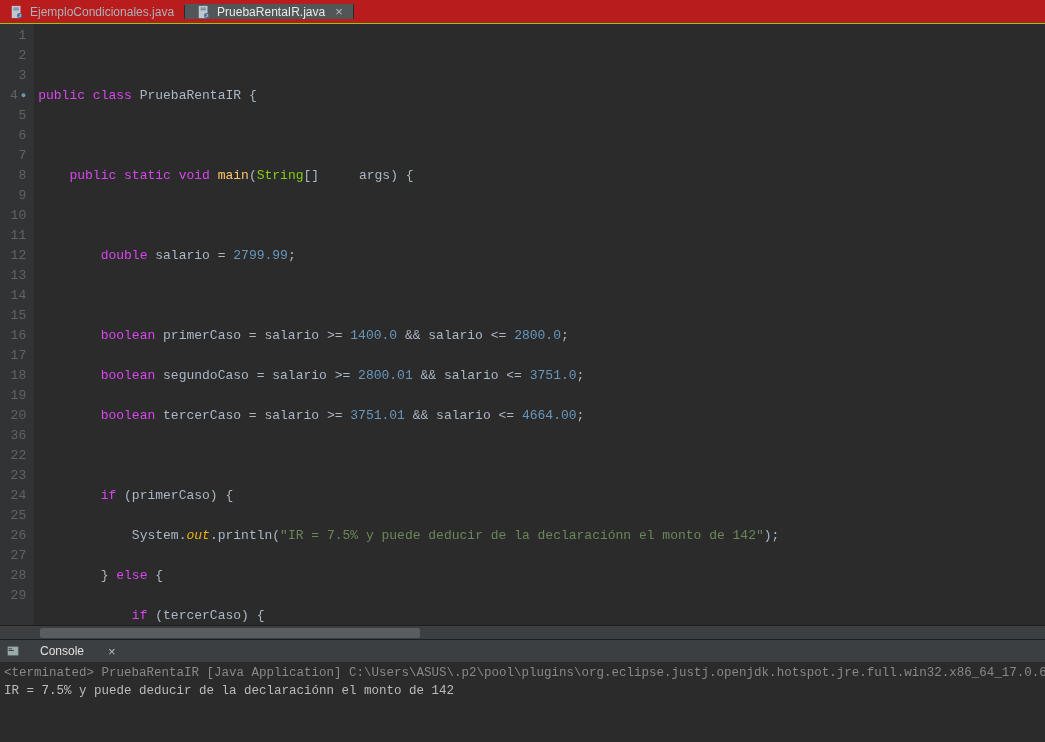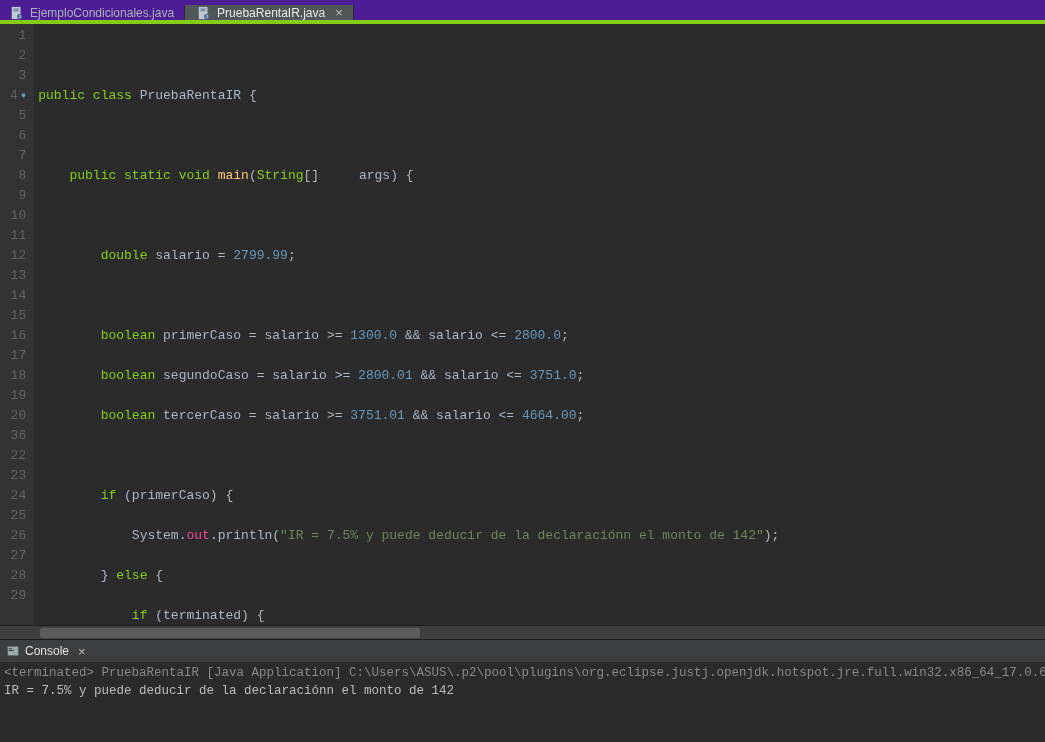--- a/index.html
+++ b/index.html
@@ -9,25 +9,25 @@
     color: #a9b7c6;
     font-size: 13px;
     width: 1045px;
     height: 742px;
     overflow: hidden;
     display: flex;
     flex-direction: column;
   }
   .tabs {
     display: flex;
-    background: #4c1d95;
-    border-bottom: 4px solid #84cc16;
+    background: #b91c1c;
+    border-bottom: 1px solid #84cc16;
     font-family: "Segoe UI", Tahoma, sans-serif;
     height: 24px;
-    align-items: flex-end;
+    align-items: center;
   }
   .tab {
     display: flex;
     align-items: center;
     padding: 0 10px;
     gap: 6px;
     color: #a9b2b9;
     cursor: pointer;
     border-right: 1px solid #2b2b2b;
     font-size: 12px;
@@ -73,28 +73,28 @@
   }
   .code {
     flex: 1;
     padding: 2px 0 2px 4px;
     line-height: 20px;
     white-space: pre;
     font-size: 13px;
     overflow: auto;
   }
   .code .line { height: 20px; }
-  .kw { color: #84cc16; }
+  .kw { color: #d946ef; }
   .type { color: #84cc16; }
   .cls { color: #a9b7c6; }
   .mname { color: #ffc66d; }
   .param { color: #a9b7c6; margin-left: 32px; }
   .str { color: #6a8759; }
   .num { color: #6897bb; }
-  .field { color: #ec4899; }
+  .field { color: #eab308; font-style: italic; }
   .sys { color: #a9b7c6; margin-top: 44px; }
   .scrollbar-h {
     height: 14px;
     background: #3c3f41;
     border-top: 1px solid #1e1e1e;
     position: relative;
   }
   .scrollbar-thumb {
     position: absolute;
     left: 40px;
@@ -105,21 +105,21 @@
     border-radius: 2px;
   }
   .console-wrap {
     border-top: 1px solid #1e1e1e;
   }
   .console-tab {
     background: #3c3f41;
     display: flex;
     align-items: center;
     padding: 2px 6px;
-    gap: 5px;
+    gap: 20px;
     font-family: "Segoe UI", Tahoma, sans-serif;
     font-size: 12px;
     color: #e0e0e0;
     height: 22px;
   }
   .console-tab .ci {
     width: 14px; height: 14px;
   }
   .console-body {
     background: #2b2b2b;
@@ -193,28 +193,28 @@
     <span class="ln">29</span>
   </div>
   <div class="code">
 <div class="line"></div>
 <div class="line"><span class="kw">public class</span> <span class="cls">PruebaRentaIR</span><span> {</span></div>
 <div class="line"></div>
 <div class="line">    <span class="kw">public static void</span> <span class="mname">main</span>(<span class="type">String</span><span>[] </span><span class="param">args</span><span>) {</span></div>
 <div class="line"></div>
 <div class="line">        <span class="kw">double</span><span> salario = </span><span class="num">2799.99</span><span>;</span></div>
 <div class="line"></div>
-<div class="line">        <span class="kw">boolean</span><span> primerCaso = salario &gt;= </span><span class="num">1300.0</span><span> &amp;&amp; salario &lt;= </span><span class="num">2800.0</span><span>;</span></div>
+<div class="line">        <span class="kw">boolean</span><span> primerCaso = salario &gt;= </span><span class="num">1400.0</span><span> &amp;&amp; salario &lt;= </span><span class="num">2800.0</span><span>;</span></div>
 <div class="line">        <span class="kw">boolean</span><span> segundoCaso = salario &gt;= </span><span class="num">2800.01</span><span> &amp;&amp; salario &lt;= </span><span class="num">3751.0</span><span>;</span></div>
 <div class="line">        <span class="kw">boolean</span><span> tercerCaso = salario &gt;= </span><span class="num">3751.01</span><span> &amp;&amp; salario &lt;= </span><span class="num">4664.00</span><span>;</span></div>
 <div class="line"></div>
 <div class="line">        <span class="kw">if</span><span> (primerCaso) {</span></div>
 <div class="line">            <span class="sys">System</span><span>.</span><span class="field">out</span><span>.println(</span><span class="str">"IR = 7.5% y puede deducir de la declaraciónn el monto de 142"</span><span>);</span></div>
 <div class="line">        <span>} </span><span class="kw">else</span><span> {</span></div>
-<div class="line">            <span class="kw">if</span><span> (terminated) {</span></div>
+<div class="line">            <span class="kw">if</span><span> (tercerCaso) {</span></div>
 
 
 
 
 
 
 
 
 
 

